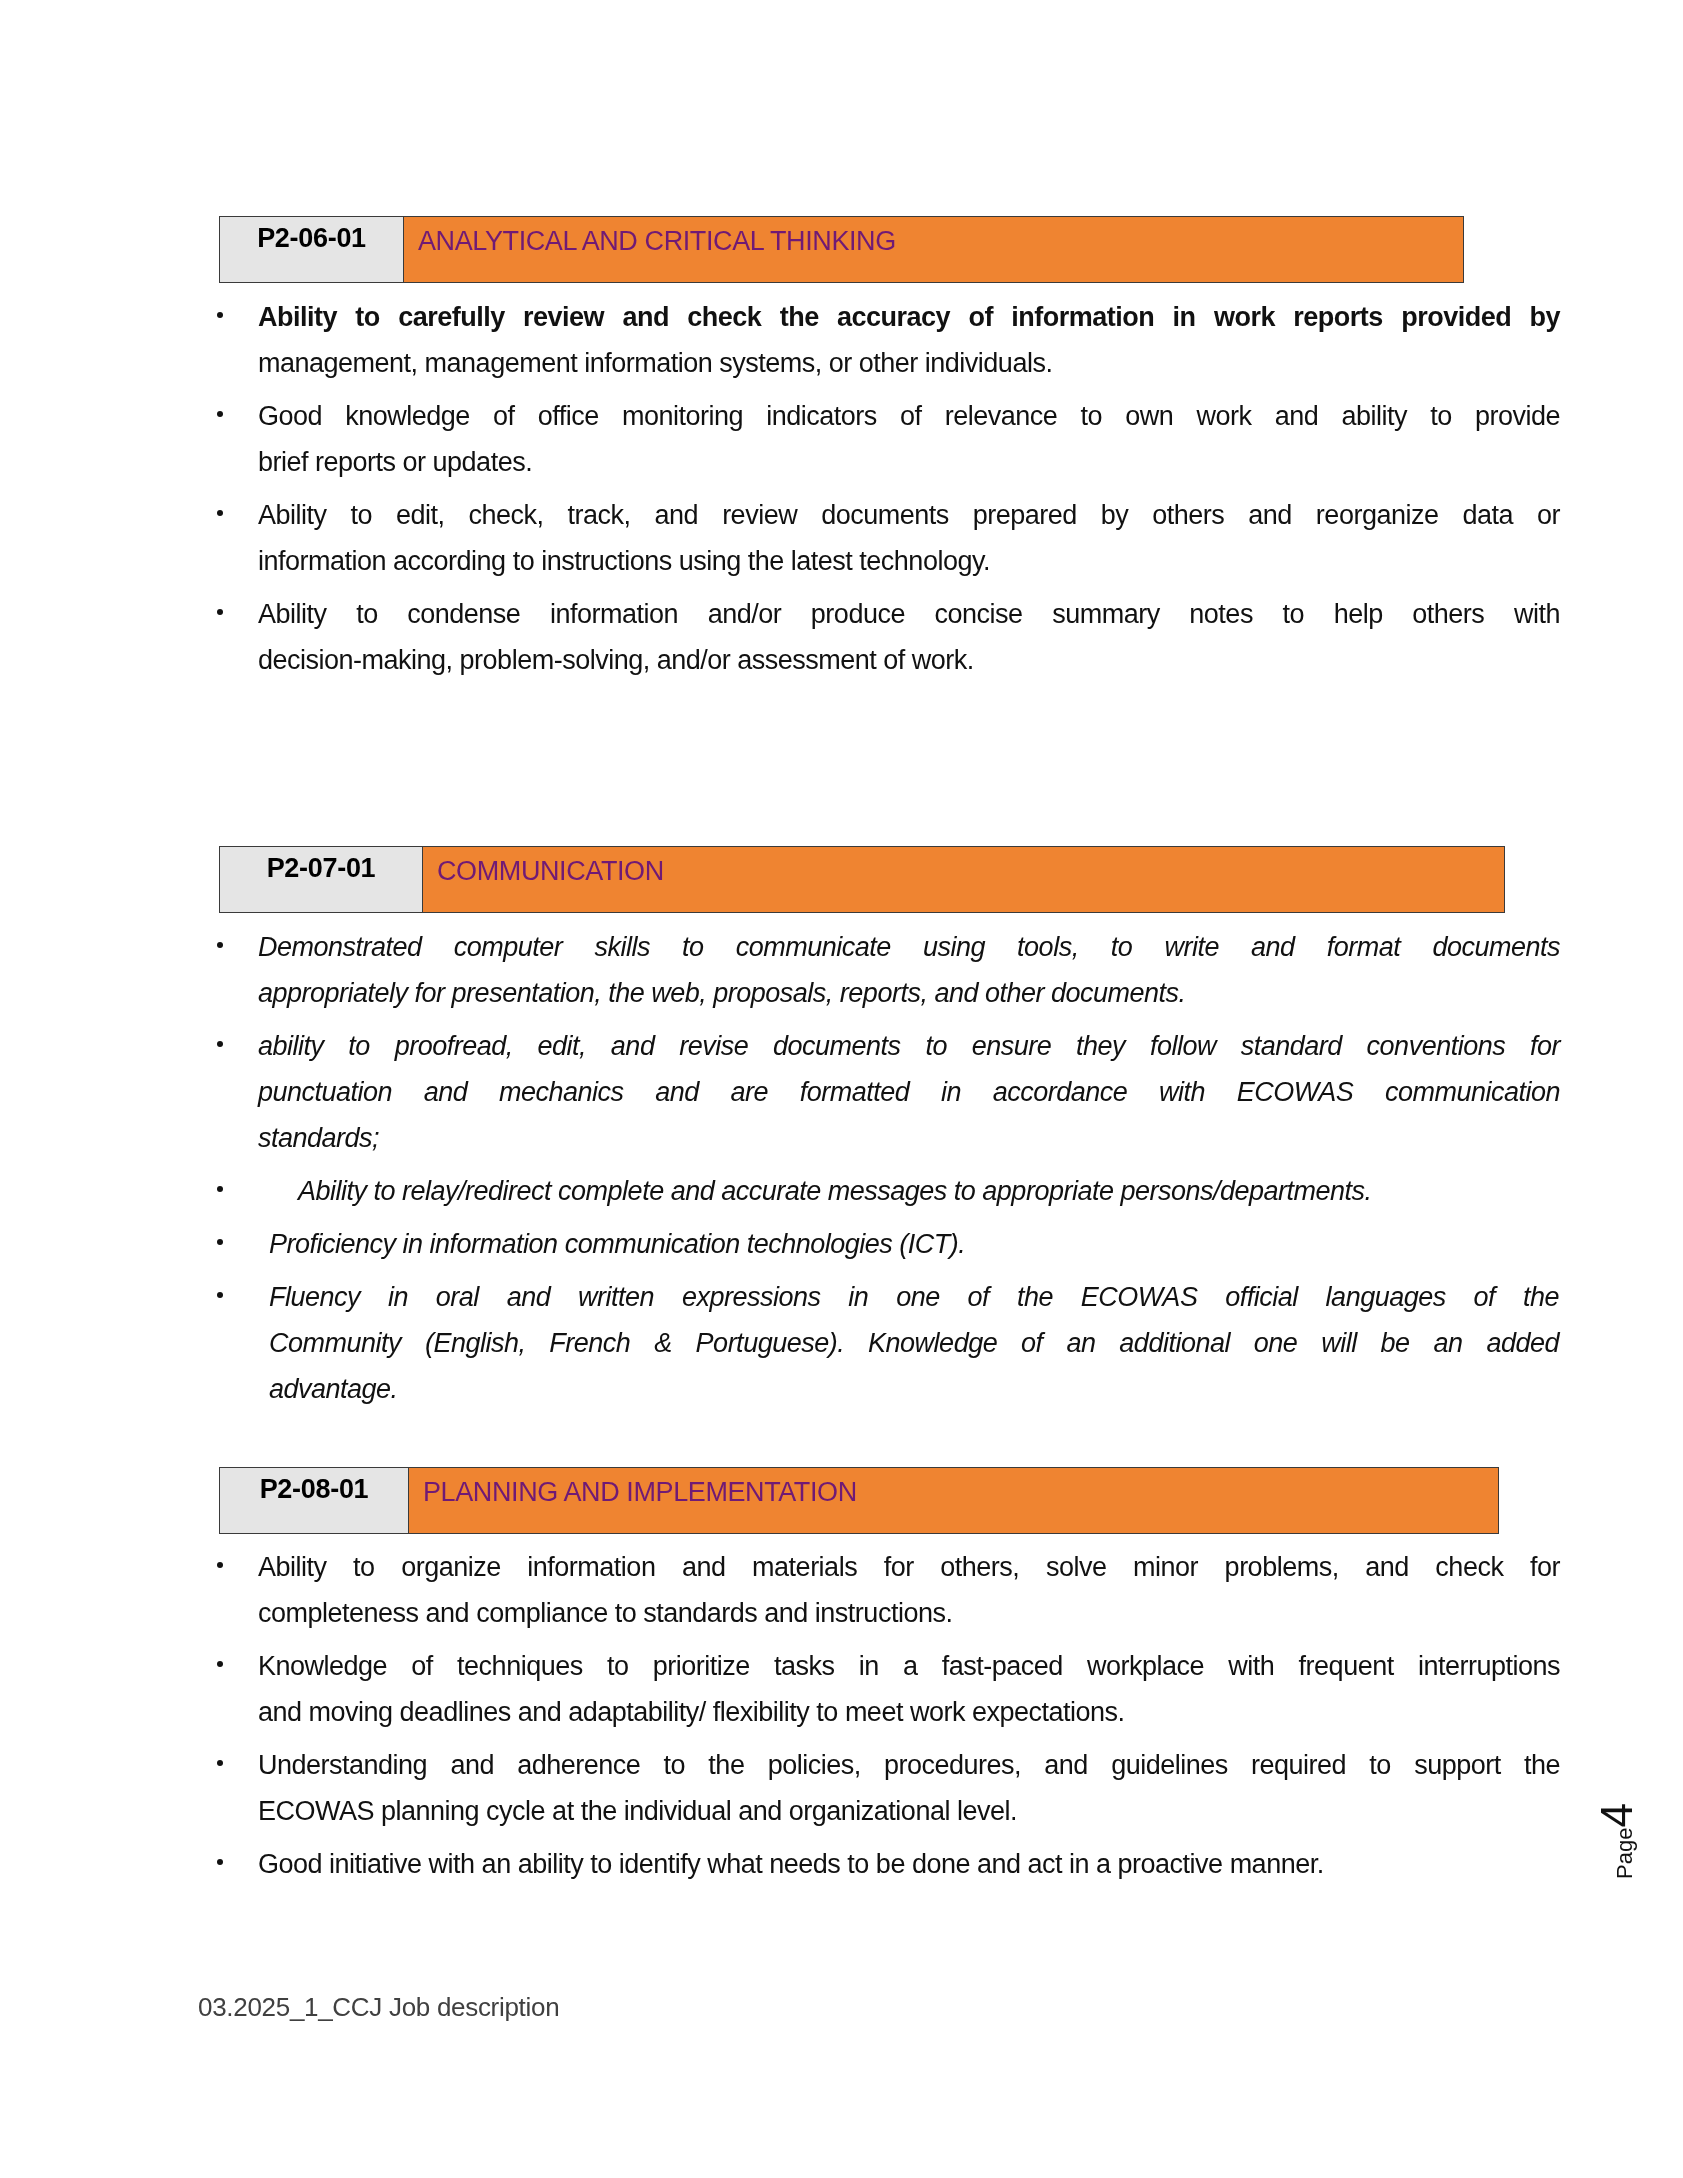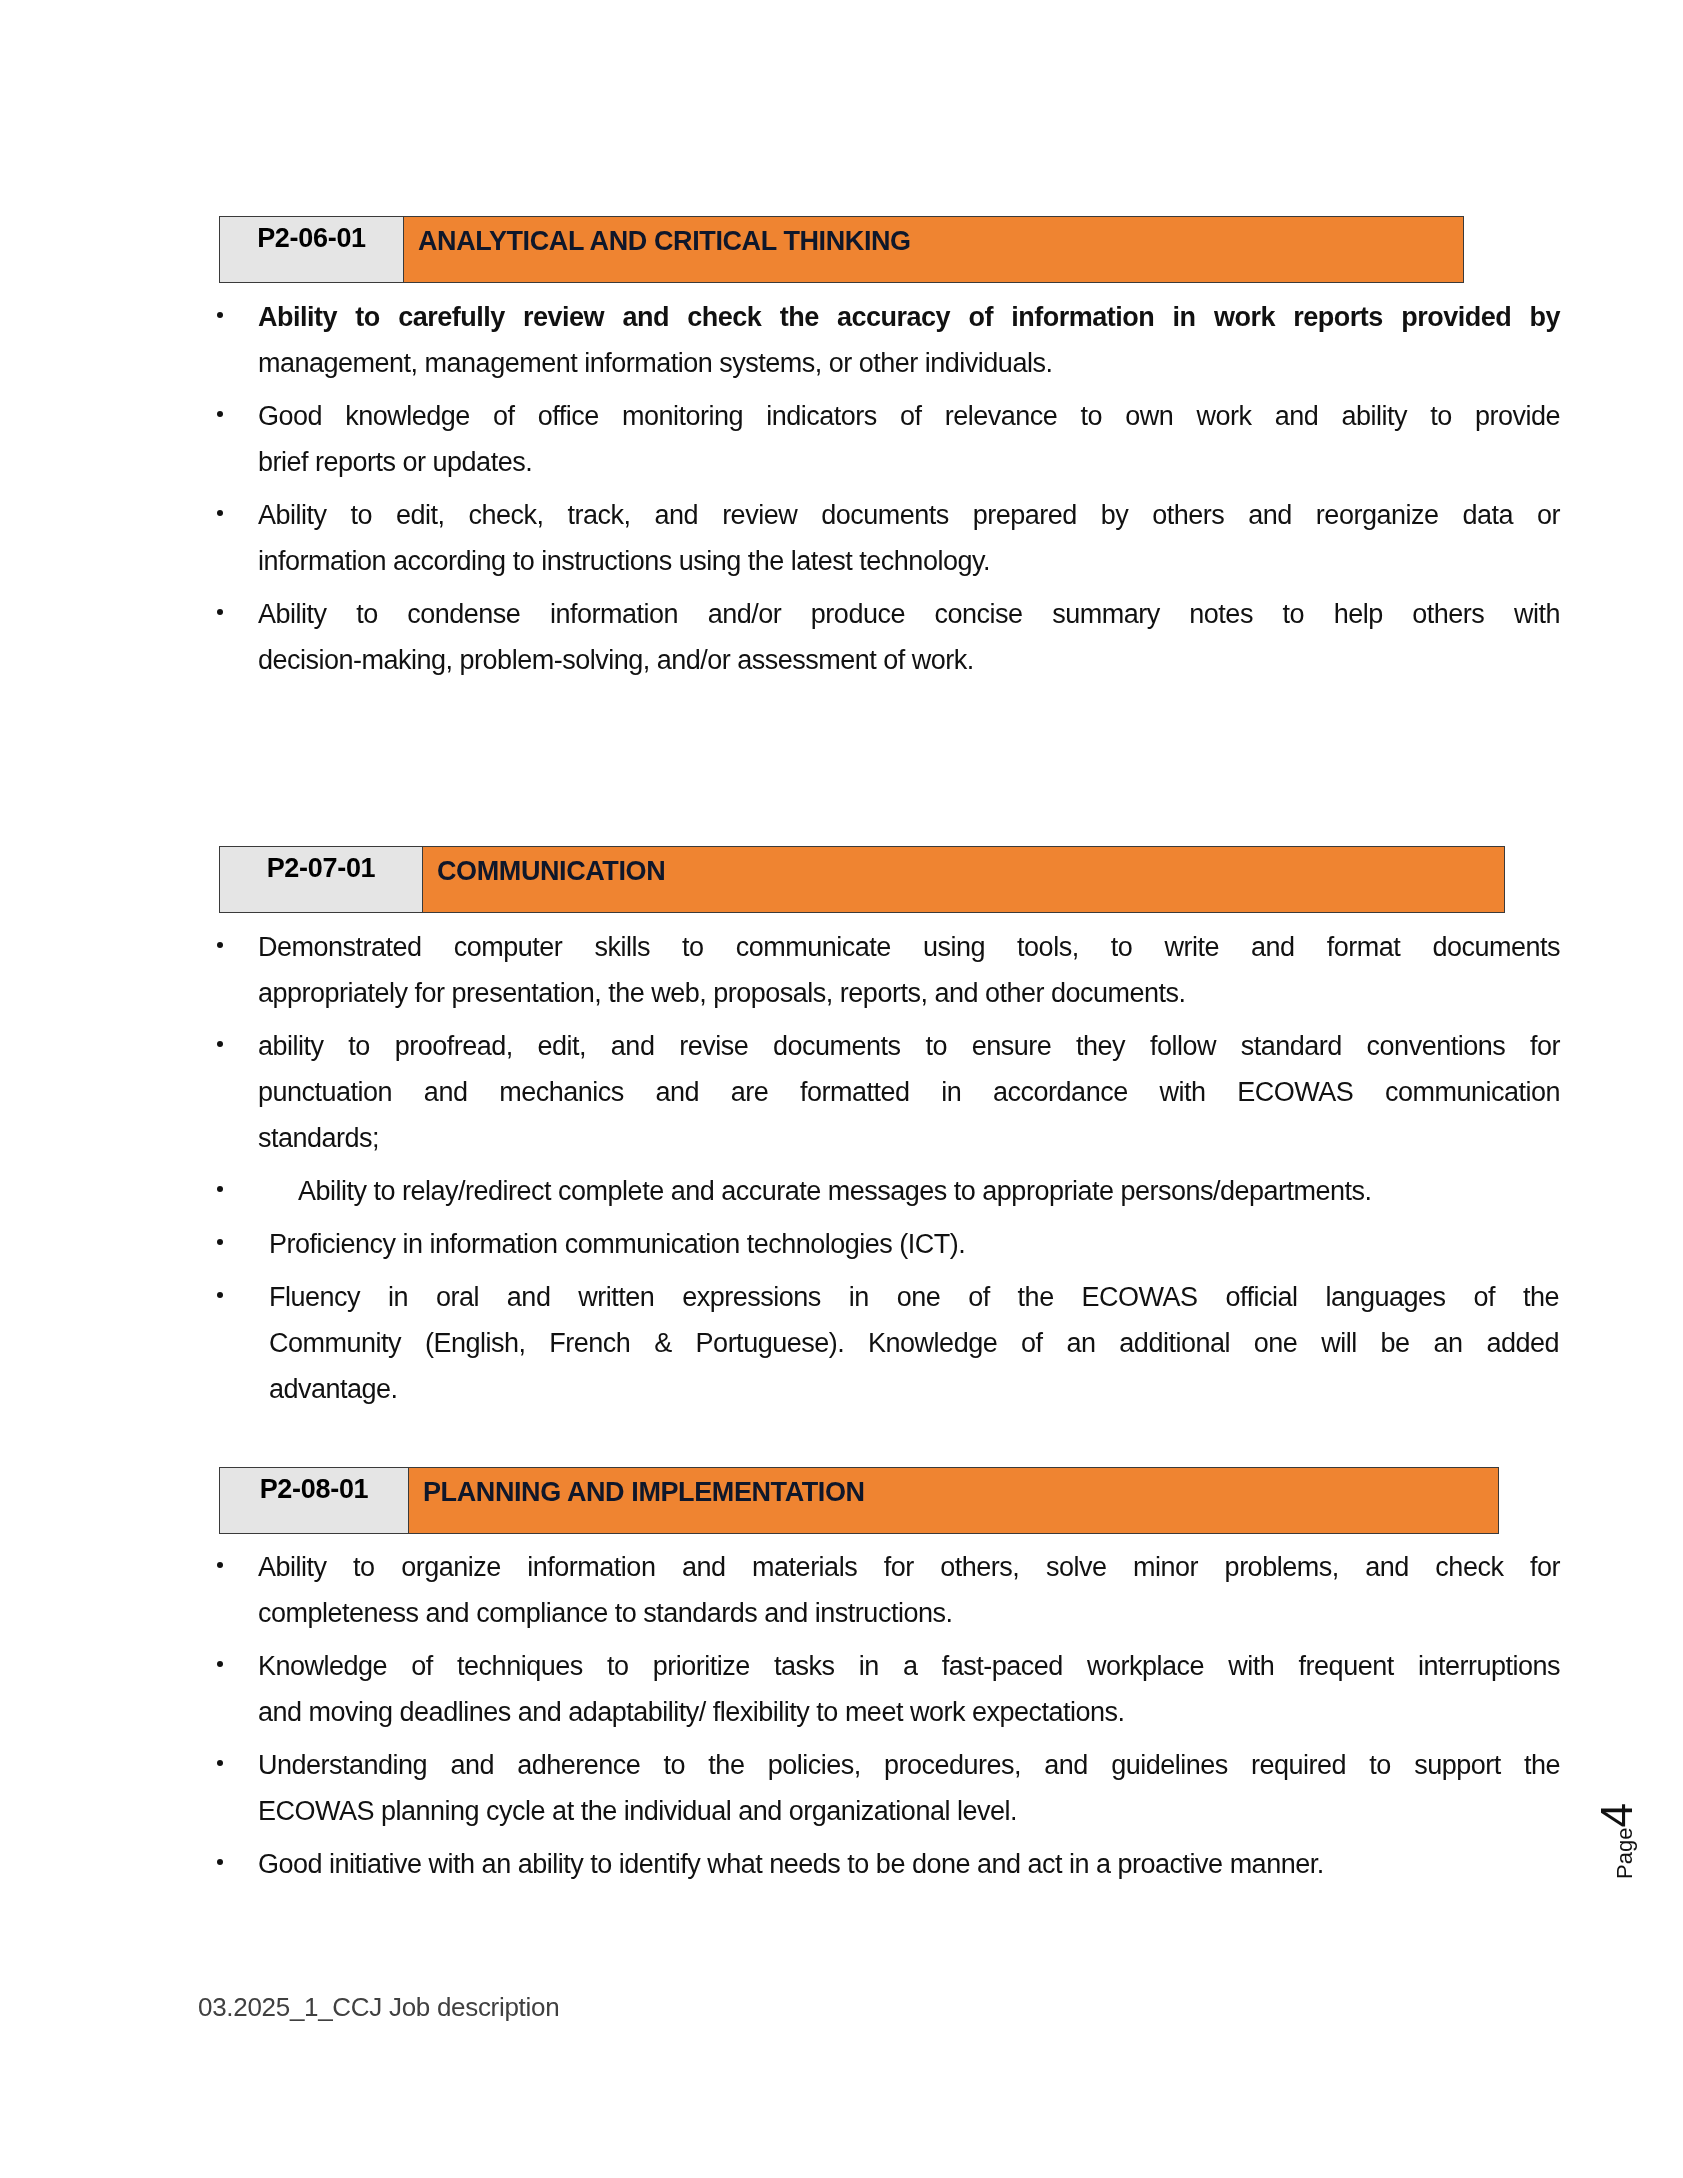--- a/index.html
+++ b/index.html
@@ -3,21 +3,21 @@
 <meta charset="utf-8">
 <style>
   html, body { margin: 0; padding: 0; background: #ffffff; }
   body { width: 1683px; height: 2178px; position: relative; overflow: hidden;
          font-family: "Liberation Sans", "DejaVu Sans", sans-serif; color: #111111; }
   .hdr { position: absolute; left: 219px; height: 67px; display: flex;
          border: 1.5px solid #3a3a3a; box-sizing: border-box; }
   .hdr .code { background: #e5e5e5; border-right: 1.5px solid #3a3a3a; box-sizing: border-box;
                font-weight: bold; font-size: 27px; color: #000; text-align: center;
                padding-top: 6px; letter-spacing: -0.3px; }
-  .hdr .title { flex: 1; background: #ef8431; color: #0f172a; font-weight: bold;
+  .hdr .title { flex: 1; background: #ef8431; color: #701a75; font-weight: normal;
                 font-size: 27px; padding-top: 9px; padding-left: 14px; letter-spacing: -0.4px; }
   .bullets { position: absolute; left: 213px; width: 1351px; }
   .item { position: relative; margin-bottom: 7px; }
   .item .dot { position: absolute; left: 4px; top: 18px; width: 6px; height: 6px;
                border-radius: 50%; background: #111; }
   .item .line { display: block; height: 46px; line-height: 46px; font-size: 27px;
                 letter-spacing: -0.5px; white-space: nowrap; text-align: justify;
                 text-align-last: justify; }
   .item .line.last { text-align-last: left; }
   .item .txt { margin-left: 45px; width: 1302px; }
@@ -64,21 +64,21 @@
       <span class="line" style="display: block;">Ability to condense information and/or produce concise summary notes to help others with</span>
       <span class="line last" style="display: block;">decision-making, problem-solving, and/or assessment of work.</span>
     </div>
   </div>
 </div>
 
 <div class="hdr" style="top:846px; width:1286px;">
   <div class="code" style="width:203px;">P2-07-01</div>
   <div class="title">COMMUNICATION</div>
 </div>
-<div class="bullets" style="top:924px;">
+<div class="bullets" style="top:924px;font-style:italic;">
   <div class="item">
     <span class="dot"></span>
     <div class="txt">
       <span class="line" style="display: block;">Demonstrated computer skills to communicate using tools, to write and format documents</span>
       <span class="line last" style="display: block;">appropriately for presentation, the web, proposals, reports, and other documents.</span>
     </div>
   </div>
   <div class="item">
     <span class="dot"></span>
     <div class="txt">

